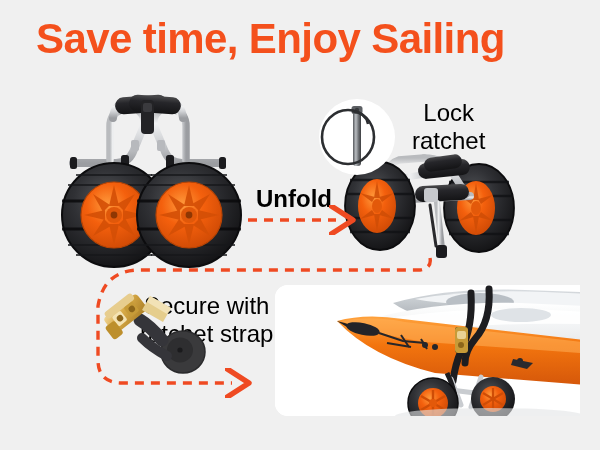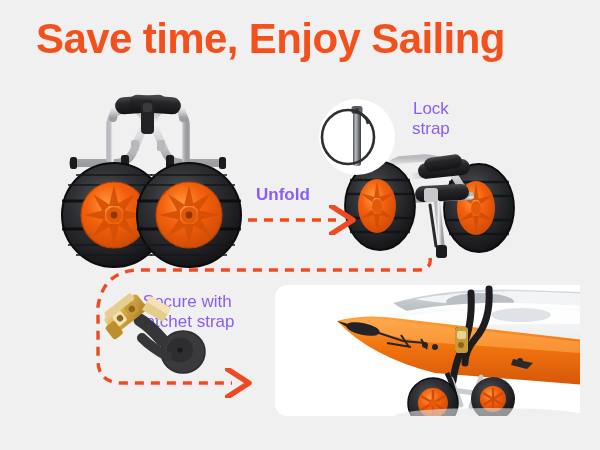--- a/index.html
+++ b/index.html
@@ -30,22 +30,22 @@
     line-height: 1.0;
     font-weight: 700;
     letter-spacing: -0.6px;
     color: #f4501c;
     white-space: nowrap;
   }
 
   
   .label {
     position: absolute;
-    color: #8b5cf6;
-    font-size: 17px;
+    color: #000000;
+    font-size: 24px;
     line-height: 1.18;
     font-weight: 400;
     text-align: center;
     white-space: nowrap;
   }
   #label-unfold { left: 256px; top: 185px; font-weight: bold; }
   #label-lock   { left: 412px; top: 99px;  }
   #label-strap  { left: 140px; top: 292px; }
 
   
@@ -376,21 +376,21 @@
     <path d="M248 220 L336 220" fill="none" stroke="#ef4a22" stroke-width="3.4" stroke-linecap="butt" stroke-dasharray="9 7" marker-end="url(#arrowHead)"></path>
 
     <path d="M430 258 Q432 268 420 270 L140 270 Q104 270 98 306
              L98 360 Q98 382 120 383 L232 383" fill="none" stroke="#ef4a22" stroke-width="3.4" stroke-linecap="butt" stroke-dasharray="9 7" marker-end="url(#arrowHead)"></path>
   </svg>
 
   <div class="label" id="label-unfold">Unfold</div>
 
   <div class="label" id="label-lock">
     <div>Lock</div>
-    <div>strap</div>
+    <div>ratchet</div>
   </div>
 
   <div class="label" id="label-strap">
     <div>Secure with</div>
     <div>ratchet strap</div>
   </div>
 
 </div>
 
 </body></html>

